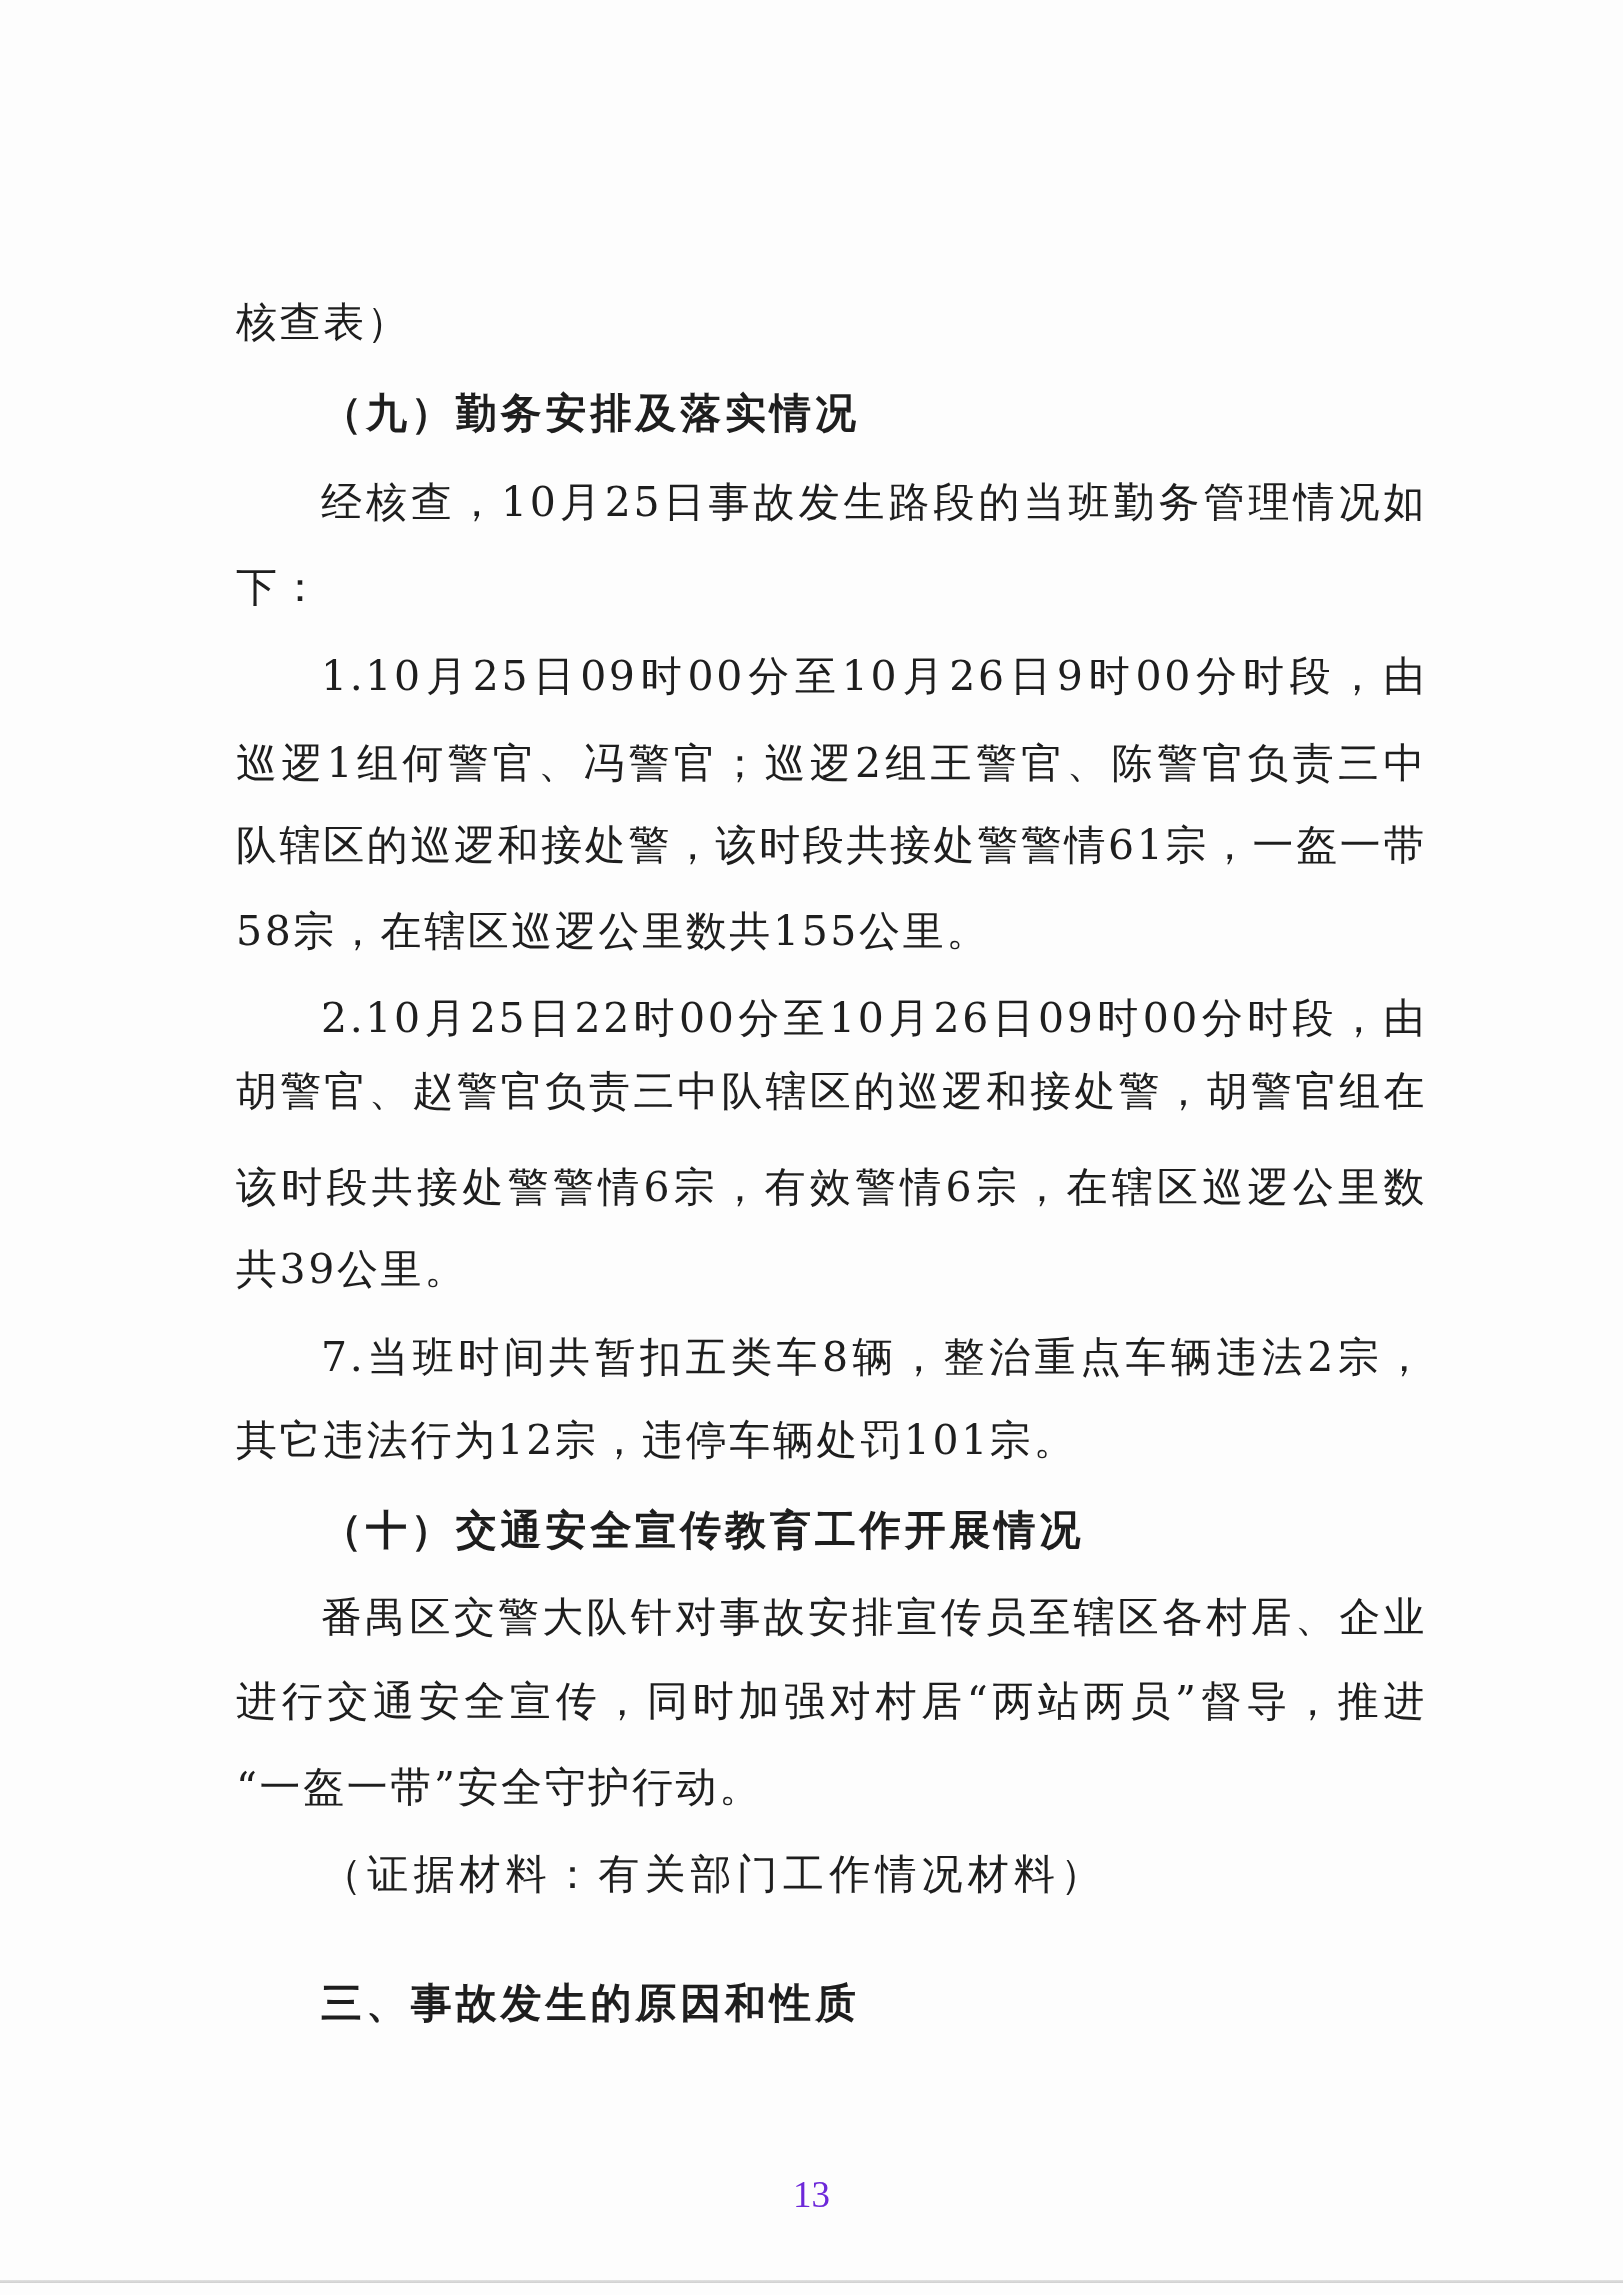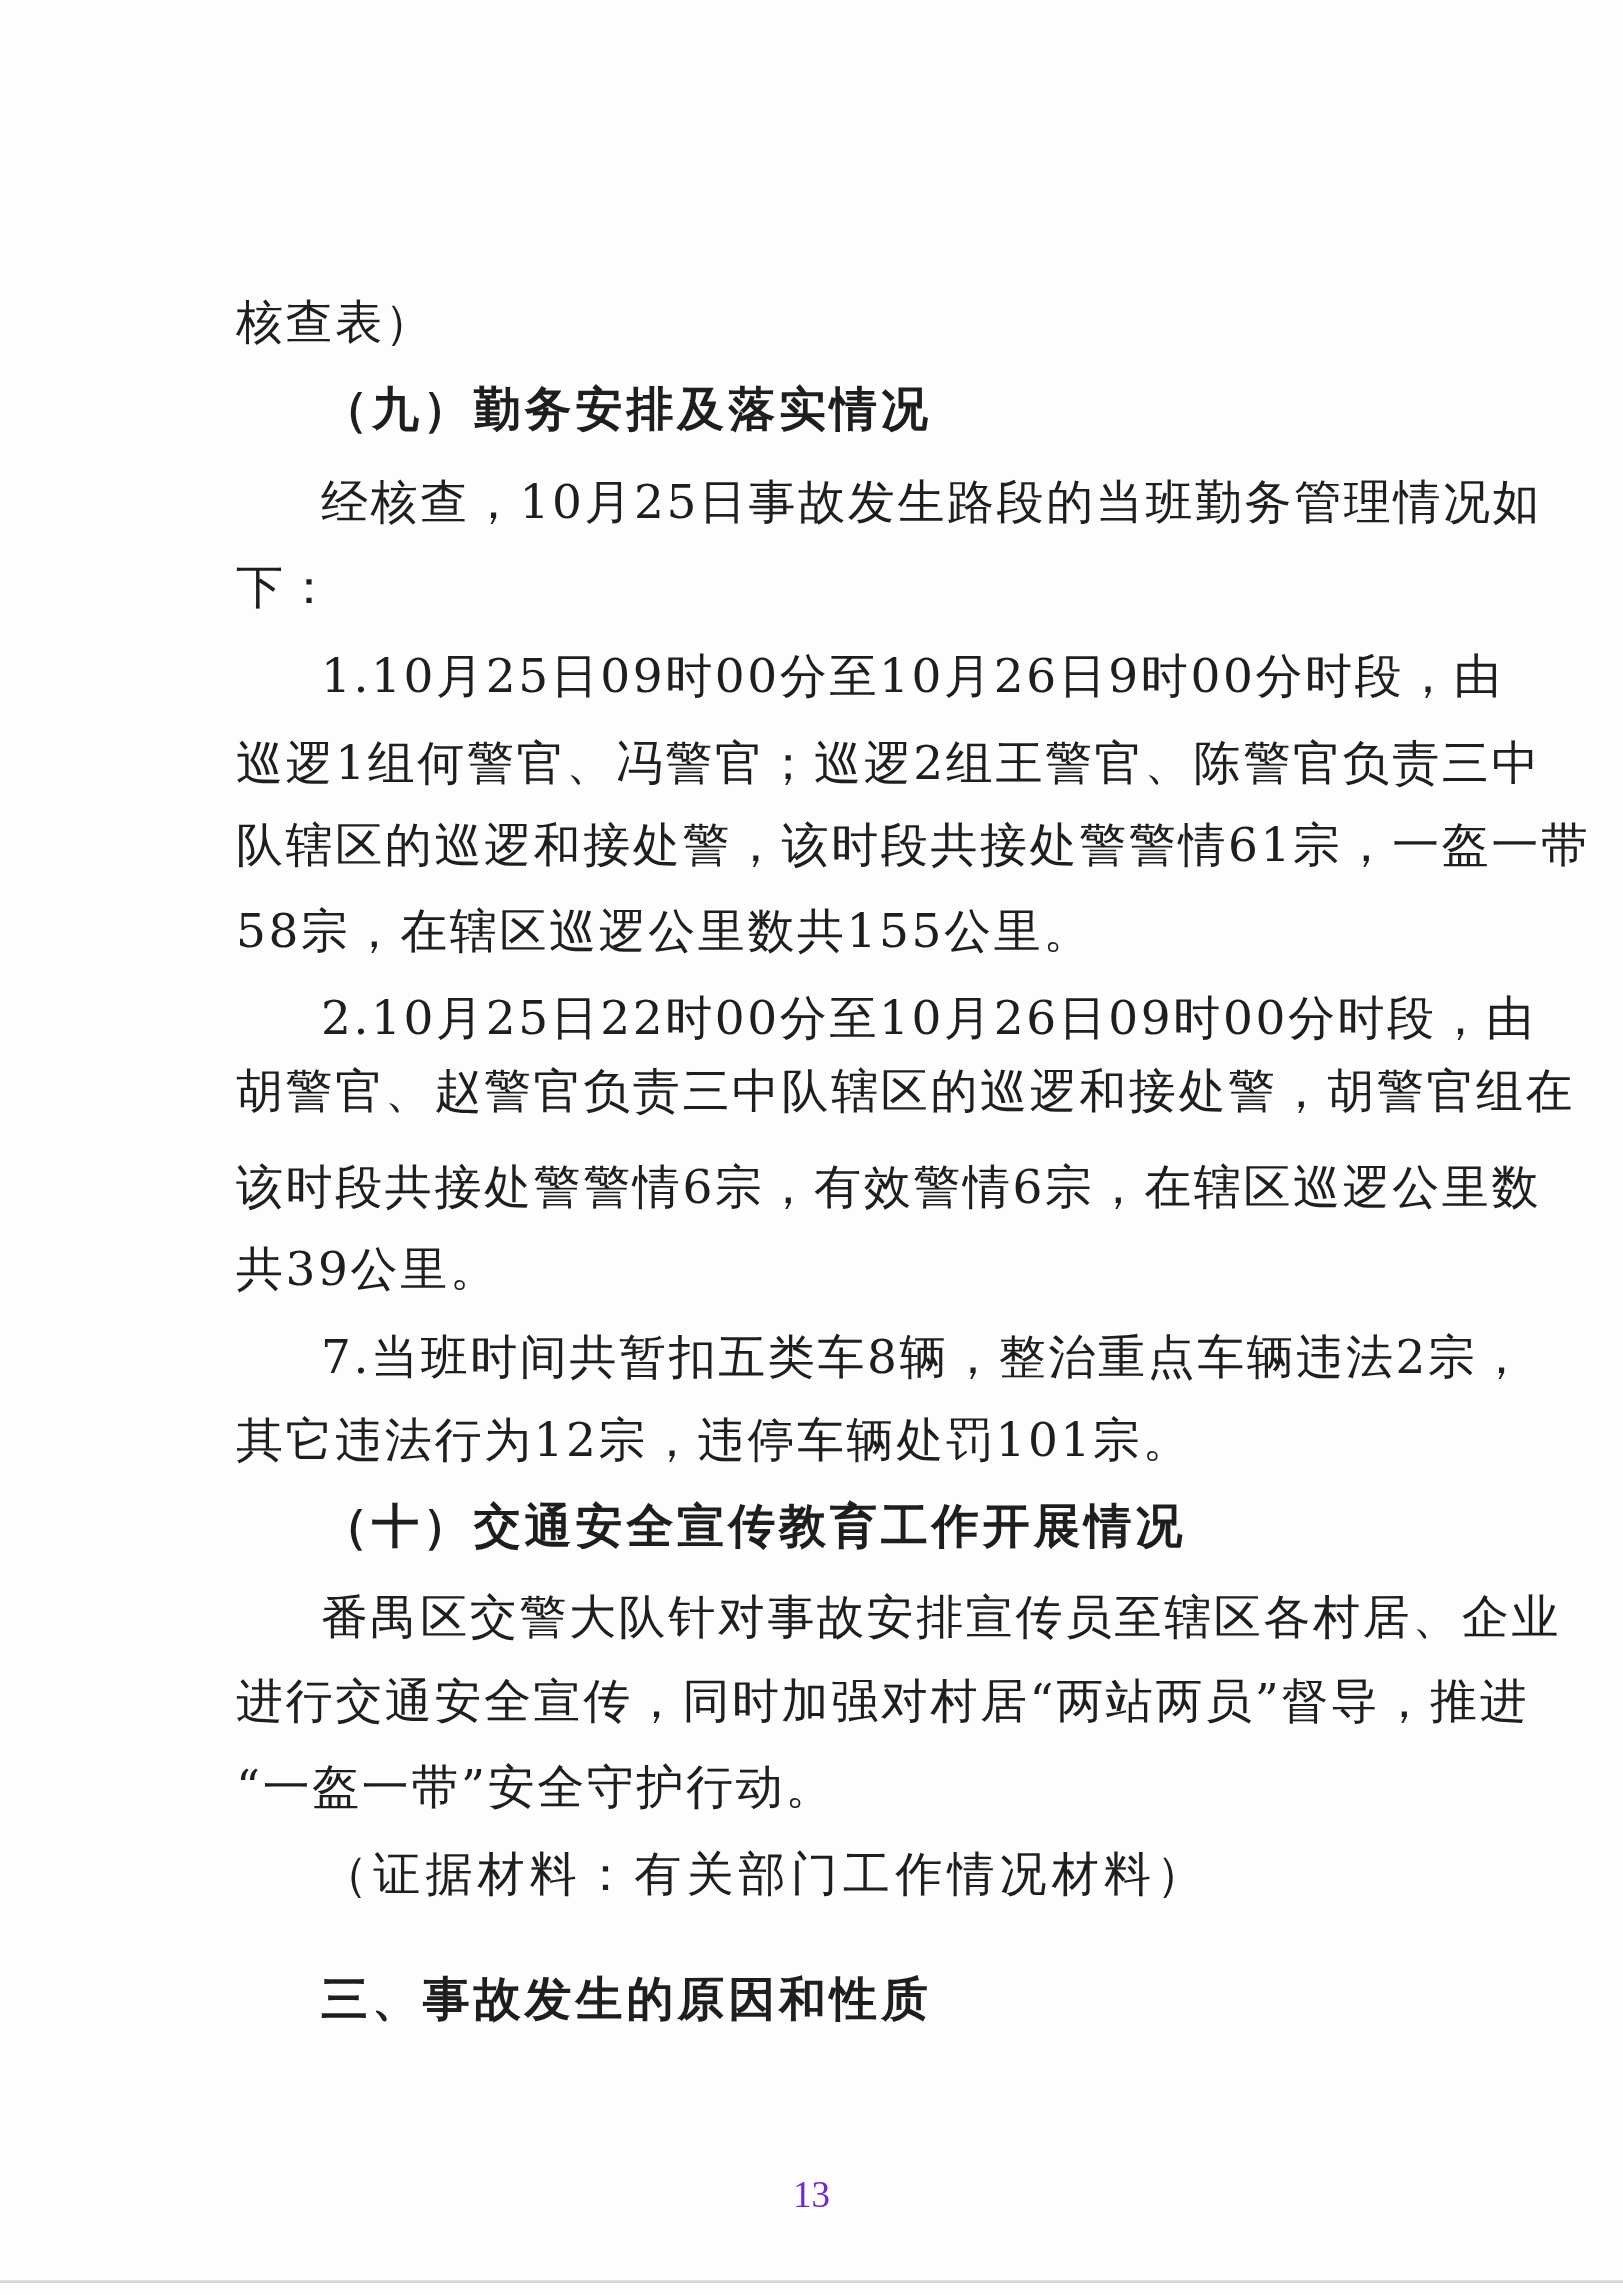--- a/index.html
+++ b/index.html
@@ -4,28 +4,28 @@
 <style>
   html, body { margin: 0; padding: 0; }
   body {
     width: 1623px; height: 2295px; position: relative;
     background: #fdfdfd; overflow: hidden;
     font-family: "DejaVu Serif", "Liberation Serif", serif;
     color: #1e1e1e;
   }
   .line {
     position: absolute; left: 236px; width: 1191px;
-    font-size: 47px; line-height: 52px; height: 52px;
+    font-size: 41px; line-height: 52px; height: 52px;
     white-space: nowrap; letter-spacing: 2.6px;
     text-align: justify; text-align-last: justify;
   }
   .line.last { text-align-last: left; }
   .line.indent { left: 321px; width: 1106px; }
   .heading {
-    font-family: Liberation Mono, monospace;
+    font-family: Liberation Serif, serif;
     font-weight: bold; text-align-last: left; letter-spacing: 3.9px;
   }
   .note { letter-spacing: 5.2px; text-align-last: left; }
   .page-number {
     position: absolute; left: 0; width: 1623px; top: 2173px;
     text-align: center; font-family: "Liberation Serif", serif;
     font-size: 37px; color: #6d28d9;
   }
   .scan-edge {
     position: absolute; left: 0; width: 1623px; top: 2280px; height: 2.6px;

